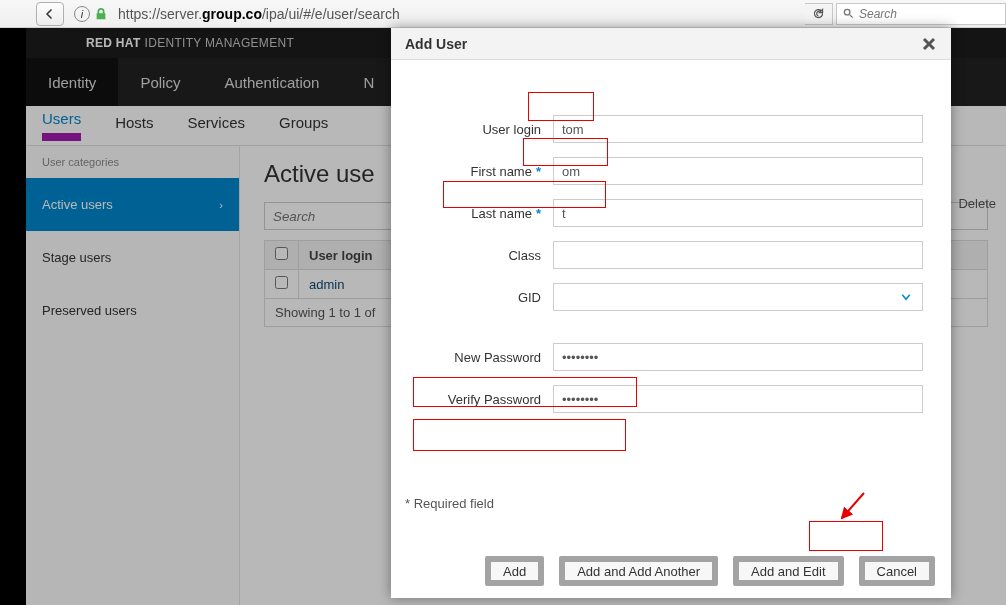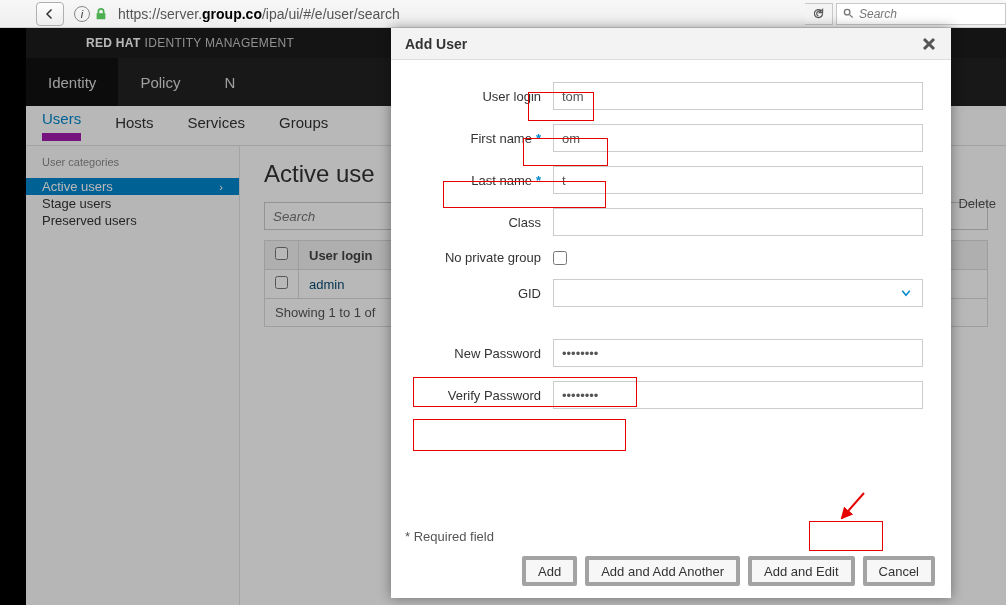--- a/index.html
+++ b/index.html
@@ -40,58 +40,58 @@
 
   
   .sub-nav { height:40px; border-bottom:1px solid #e0e0e0; display:flex; align-items:center; padding-left:16px; gap:34px; font-size:15px; }
   .sub-nav-item { color:#333; cursor:pointer; padding-bottom:6px; }
   .sub-nav-item.active { color:#0088ce; border-bottom:8px solid #a21caf; }
 
   
   .body-area { position:absolute; top:118px; left:0; right:0; bottom:0; display:flex; }
   .sidebar { width:214px; border-right:1px solid #e4e4e4; background:#fdfdfd; }
   .sb-heading { padding:10px 16px; color:#8a8a8a; font-size:11px; }
-  .sb-item { padding:1px 16px; font-size:13px; cursor:pointer; color:#333; display:flex; align-items:center; justify-content:space-between; }
+  .sb-item { padding:19px 16px; font-size:13px; cursor:pointer; color:#333; display:flex; align-items:center; justify-content:space-between; }
   .sb-item.active { background:#0088ce; color:#fff; }
   .sb-item .chev { font-size:11px; }
 
   .main { flex:1; padding:14px 18px 18px 24px; position:relative; }
   .main h1 { font-size:24px; font-weight:400; margin-bottom:14px; }
   .main-search { width:100%; height:28px; border:1px solid #ccc; padding:0 8px; font-style:italic; color:#888; background:#fff; margin-bottom:10px; }
   table.user-table { width:100%; border-collapse:collapse; font-size:13px; }
   table.user-table th, table.user-table td { border:1px solid #dcdcdc; padding:6px 10px; text-align:left; }
   table.user-table th { background:#f3f3f3; font-weight:600; color:#444; }
   table.user-table td.login a { color:#0c4a6e; text-decoration:none; }
   .table-footer { border:1px solid #dcdcdc; border-top:none; padding:6px 10px; color:#555; font-size:13px; }
 
   .right-actions { position:absolute; top:160px; right:0; height:30px; display:flex; align-items:center; padding:0 10px; color:#555; cursor:pointer; }
 
   
   .dim { position:absolute; inset:0; background:rgba(0,0,0,0.28); z-index:10; }
 
   
-  .dialog { position:absolute; top:0px; left:365px; width:560px; height:570px; background:#fff; z-index:20; box-shadow:0 0 12px rgba(0,0,0,0.4); display:flex; flex-direction:column; }
+  .dialog { position:absolute; top:0px; left:365px; width:560px; height:570px; background:#fff; z-index:20; box-shadow:0 0 12px rgba(0,0,0,0.4); display:flex; flex-direction:column;gap:33px; }
   .dialog-header { height:32px; background:#f3f3f3; border-bottom:1px solid #ddd; display:flex; align-items:center; padding:0 14px; justify-content:space-between; }
   .dialog-header h2 { font-size:14px; font-weight:600; color:#333; }
   .dialog-close { width:16px;height:16px; cursor:pointer; color:#555; }
   .dialog-close svg{width:16px;height:16px;fill:#555;}
 
   .dialog-body { flex:1; padding:22px 28px 8px 14px; overflow:auto; }
   .form-row { display:flex; align-items:center; margin-bottom:14px; }
   .form-row label { width:148px; text-align:right; padding-right:12px; color:#333; font-size:13px; position:relative; }
   .req-star { color:#0088ce; margin-left:4px; font-weight:bold; }
   .form-input { flex:1; height:28px; border:1px solid #ccc; padding:0 8px; font-size:13px; color:#555; background:#fff; }
   .form-select { flex:1; height:28px; border:1px solid #ccc; background:#fff; display:flex; align-items:center; justify-content:flex-end; padding-right:10px; color:#0088ce; }
   .form-select svg{width:12px;height:12px;fill:#0088ce;}
   .checkbox { width:14px; height:14px; }
 
   .reqtext { font-size:13px; color:#555; padding:6px 14px 0 14px; }
 
   .dialog-footer { height:54px; display:flex; align-items:center; justify-content:flex-end; gap:8px; padding:0 16px; }
-  .btn { height:30px; border:4px solid #a3a3a3; background:#f7f7f7; padding:0 12px; font-size:13px; color:#333; cursor:pointer; border-radius:2px; }
+  .btn { height:30px; border:6px solid #a3a3a3; background:#f7f7f7; padding:0 12px; font-size:13px; color:#333; cursor:pointer; border-radius:2px;margin-left:7px; }
 
   
   .hl-red { position:absolute; border:1px solid #e60000; pointer-events:none; z-index:30; }
   .arrow { position:absolute; z-index:30; }
 </style>
 </head>
 <body>
 
 <div class="browser-chrome">
   <div class="back-btn">
@@ -131,20 +131,21 @@
   <div class="content-wrap">
 
     <div class="rh-header">
       <span class="brand-strong">RED HAT</span>
       <span class="brand-light">IDENTITY MANAGEMENT</span>
     </div>
 
     <div class="top-nav">
       <div class="top-nav-item active">Identity</div>
       <div class="top-nav-item">Policy</div>
+      <div class="top-nav-item">Authentication</div>
       <div class="top-nav-item">N</div>
     </div>
 
     <div class="sub-nav">
       <div class="sub-nav-item active">Users</div>
       <div class="sub-nav-item">Hosts</div>
       <div class="sub-nav-item">Services</div>
       <div class="sub-nav-item">Groups</div>
     </div>
 
@@ -205,24 +206,20 @@
         </div>
         <div class="form-row">
           <label><span>Last name</span><span class="req-star">*</span></label>
           <input class="form-input" value="t" style="">
         </div>
         <div class="form-row">
           <label>Class</label>
           <input class="form-input" value="" style="">
         </div>
         <div class="form-row">
-          <label>No private group</label>
-          <input type="checkbox" class="checkbox" style="">
-        </div>
-        <div class="form-row">
           <label>GID</label>
           <div class="form-select">
             <svg viewBox="0 0 16 16">
                 <path d="M3 5l5 6 5-6" fill="none" stroke="#0088ce" stroke-width="2"></path>
               </svg>
           </div>
         </div>
         <div style="height:18px"></div>
         <div class="form-row">
           <label>New Password</label>

